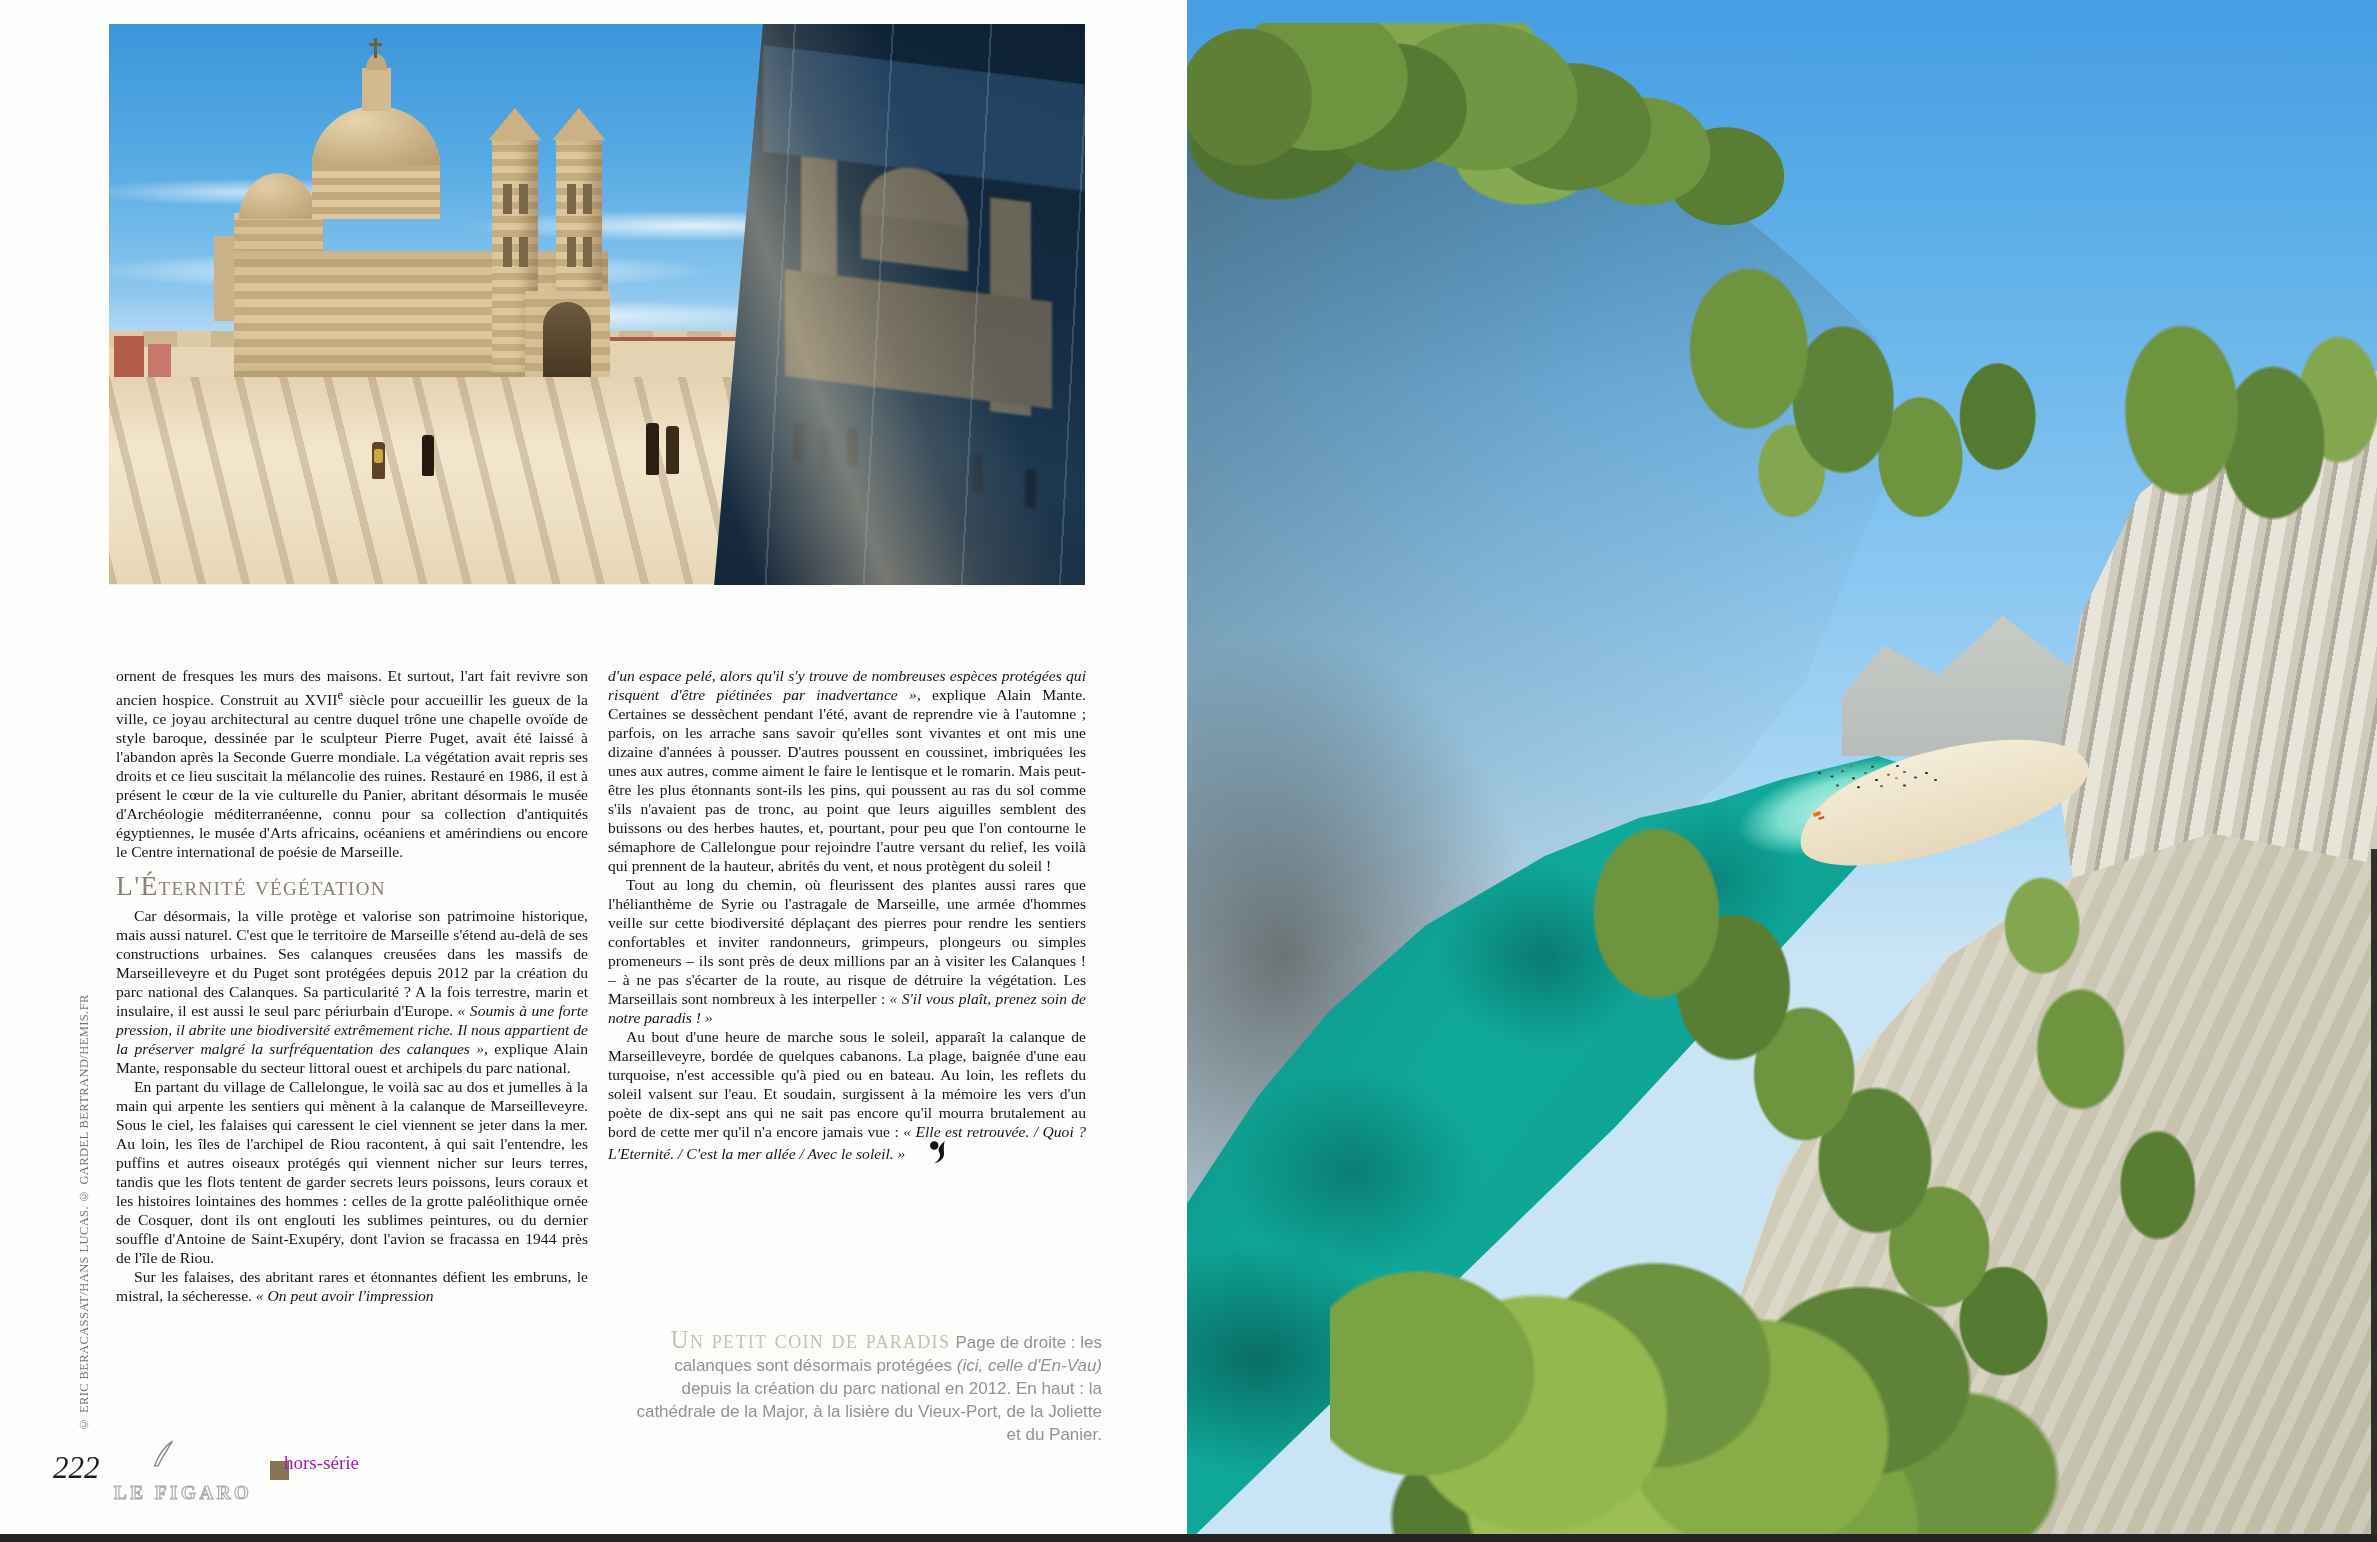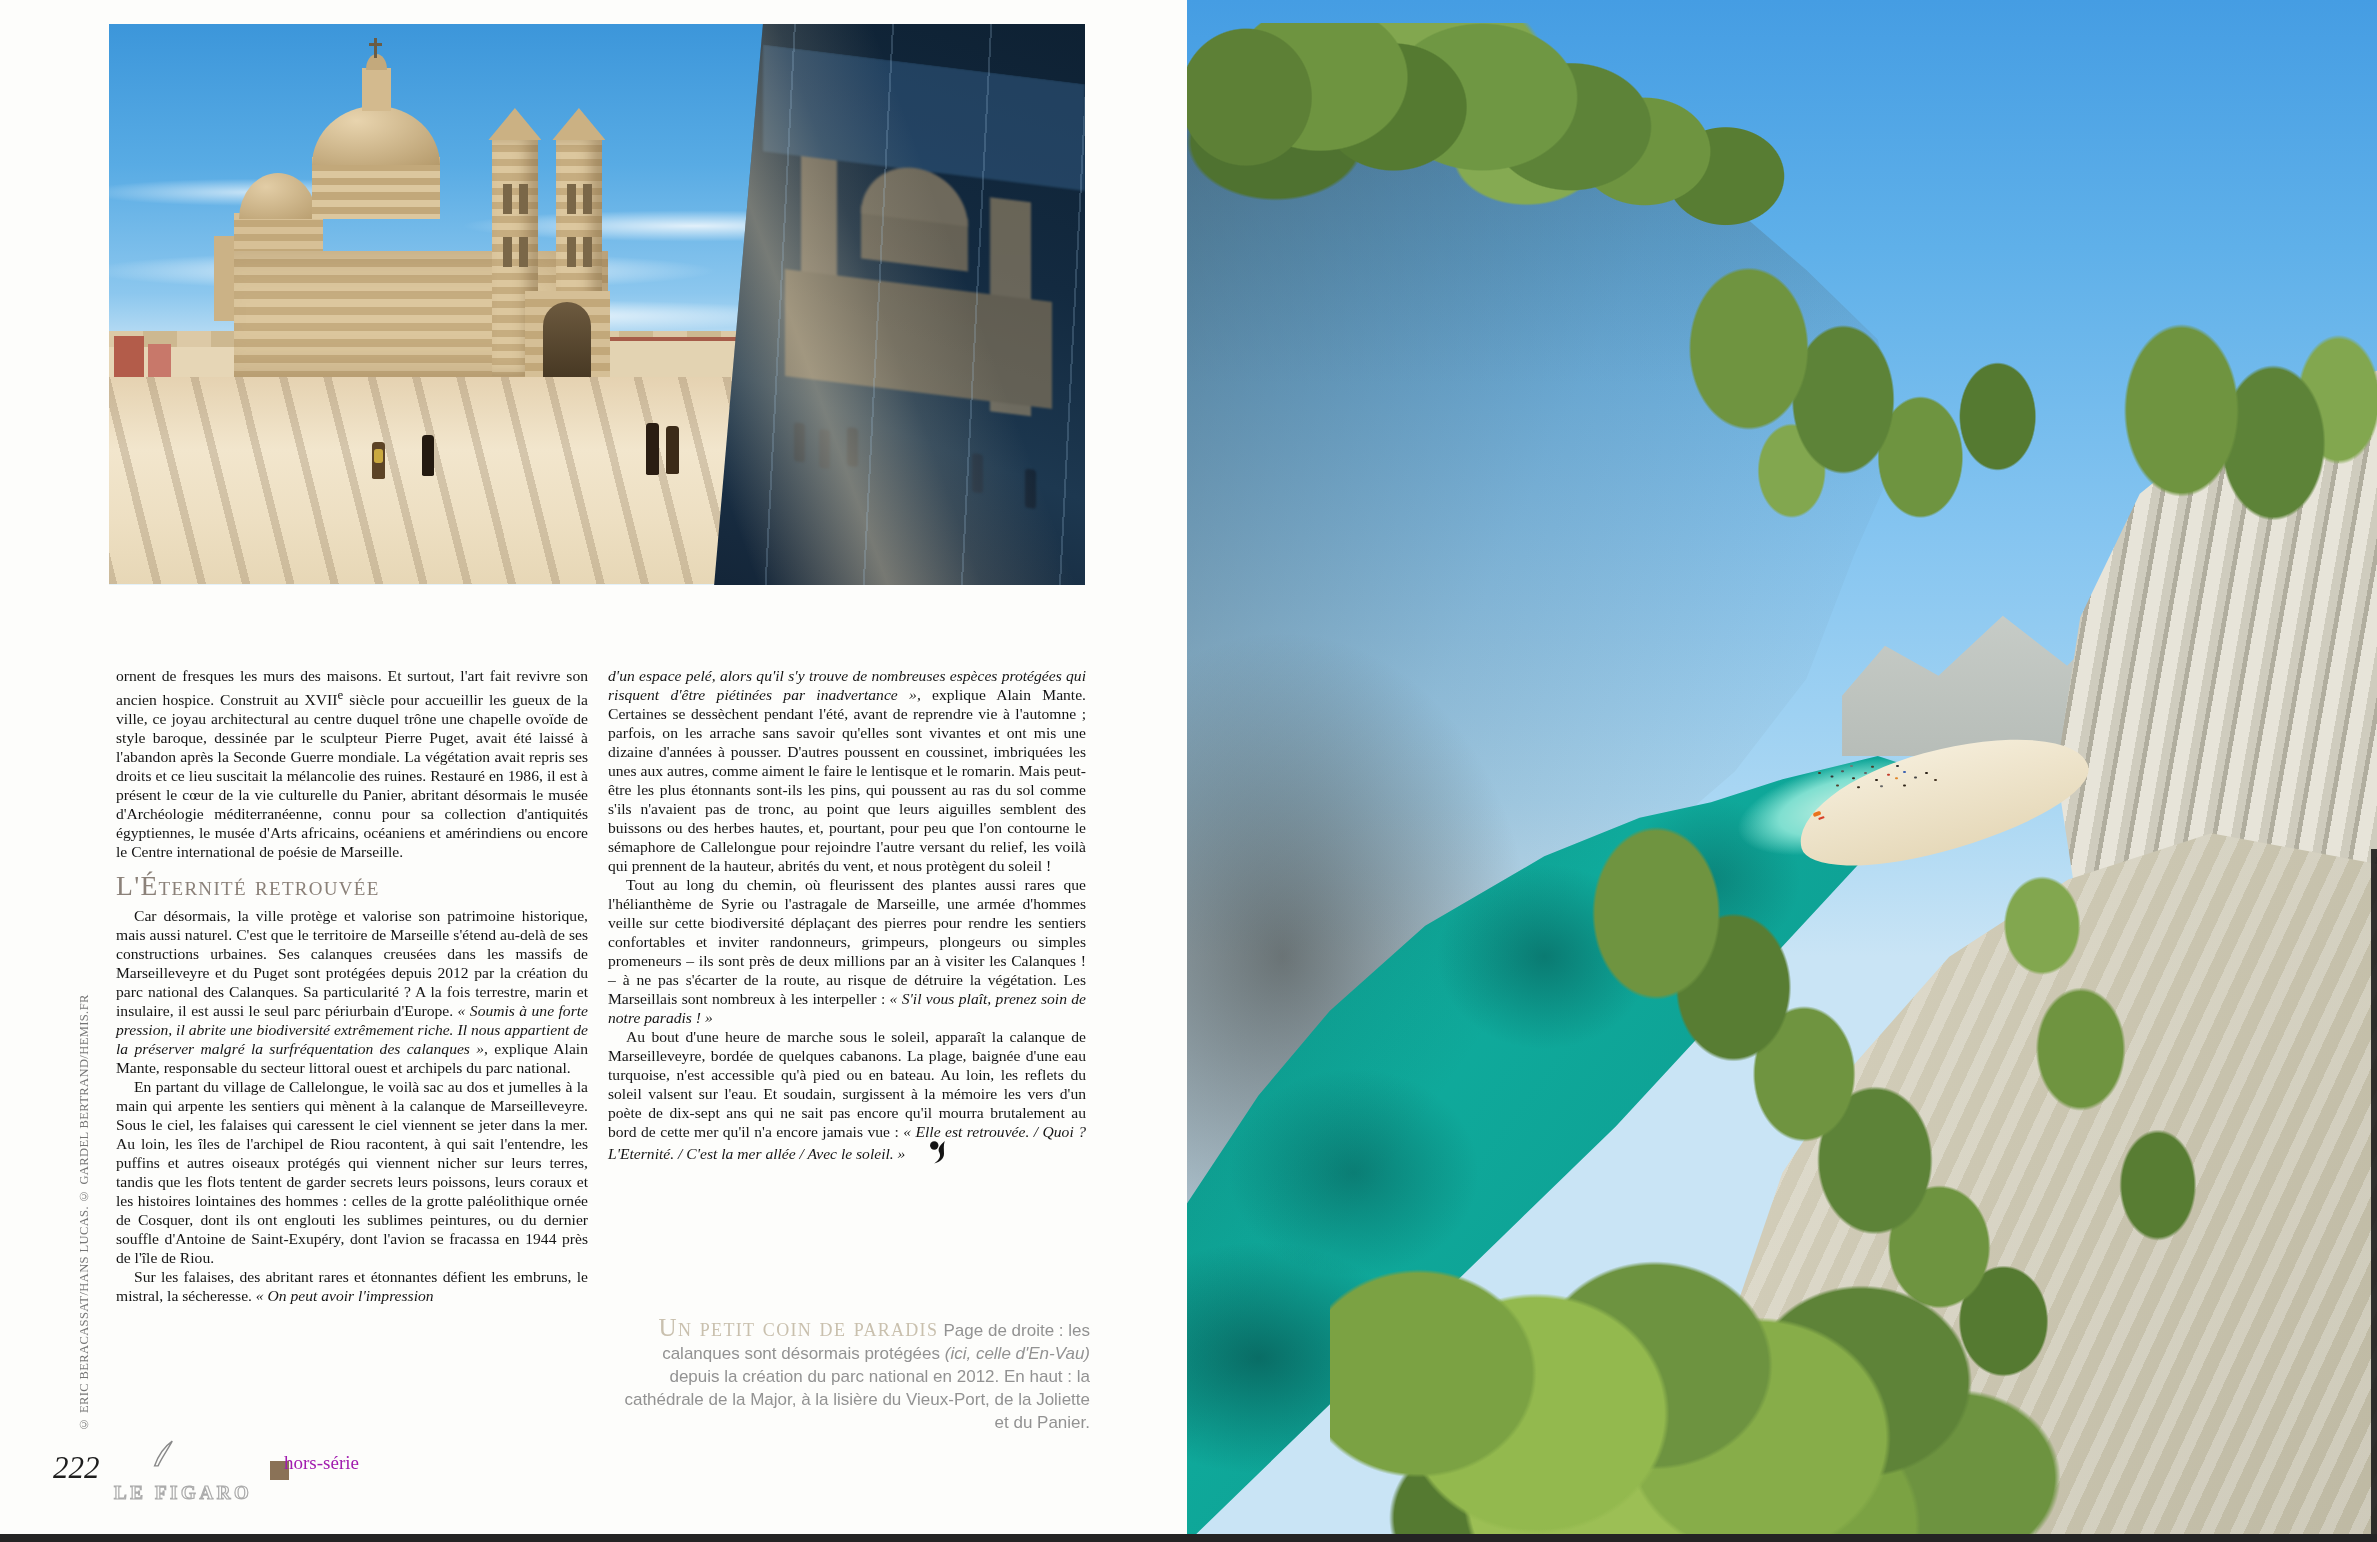--- a/index.html
+++ b/index.html
@@ -9,21 +9,21 @@
   .col{position:absolute;width:472px;margin-top:32px;}
   .col-left{left:116px;top:634px;}
   .col-right{left:608px;top:634px;width:478px;}
   p.body{margin:0;font-size:15.6px;line-height:19px;color:#141414;
          text-align:justify;text-align-last:left;}
   p.indent{text-indent:18px;font-family:Liberation Serif, serif;}
   h2.section{margin:9.8px 0 5.3px 0;font-weight:400;font-size:27.6px;line-height:30px;
              font-variant:small-caps;letter-spacing:1.3px;color:#8b8179;}
   .endmark{display:inline-block;vertical-align:-9px;margin-left:5.3px;}
   
-  .caption{position:absolute;left:608px;top:1312px;width:478px;margin:4px;text-align:right;
+  .caption{position:absolute;left:608px;top:1312px;width:478px;margin:16px;text-align:right;
            font-family:"Liberation Sans",sans-serif;font-size:17px;line-height:23px;color:#929292;}
   .cap-label{font-family:"Liberation Serif",serif;font-variant:small-caps;font-size:25px;
              letter-spacing:1.3px;color:#c9c0ae;margin-right:5.3px;}
   
   .credit{position:absolute;left:77px;top:1013px;height:418px;writing-mode:vertical-rl;
           transform:rotate(180deg);font-size:12.5px;letter-spacing:0.4px;color:#757575;
           font-family:"Liberation Serif",serif;white-space:nowrap;}
   
   .folio{position:absolute;left:53px;top:1450px;font-style:italic;font-size:31px;color:#1d1d1d;}
   .brand{position:absolute;left:114px;top:1453px;font-weight:700;font-size:19px;letter-spacing:3.6px;
@@ -279,21 +279,21 @@
     <div class="pc-bathers"></div>
     <div class="pc-kayak"></div>
     <div class="pc-slope"></div>
     <div class="pc-scrub"></div>
     <div class="pc-greenBL"></div>
     <div class="pc-edge"></div>
   </div>
 
   <div class="col col-left">
     <p class="body"><span>ornent de fresques les murs des maisons. Et surtout, l'art fait revivre son ancien hospice. Construit au XVII</span><sup>e</sup><span> siècle pour accueillir les gueux de la ville, ce joyau architectural au centre duquel trône une chapelle ovoïde de style baroque, dessinée par le sculpteur Pierre Puget, avait été laissé à l'abandon après la Seconde Guerre mondiale. La végétation avait repris ses droits et ce lieu suscitait la mélancolie des ruines. Restauré en 1986, il est à présent le cœur de la vie culturelle du Panier, abritant désormais le musée d'Archéologie méditerranéenne, connu pour sa collection d'antiquités égyptiennes, le musée d'Arts africains, océaniens et amérindiens ou encore le Centre international de poésie de Marseille.</span></p>
-    <h2 class="section">L'Éternité retrouvée</h2>
+    <h2 class="section">L'Éternité végétation</h2>
     <p class="body indent"><span>Car désormais, la ville protège et valorise son patrimoine historique, mais aussi naturel. C'est que le territoire de Marseille s'étend au-delà de ses constructions urbaines. Ses calanques creusées dans les massifs de Marseilleveyre et du Puget sont protégées depuis 2012 par la création du parc national des Calanques. Sa particularité ? A la fois terrestre, marin et insulaire, il est aussi le seul parc périurbain d'Europe. </span><i>« Soumis à une forte pression, il abrite une biodiversité extrêmement riche. Il nous appartient de la préserver malgré la surfréquentation des calanques »</i><span>, explique Alain Mante, responsable du secteur littoral ouest et archipels du parc national.</span></p>
     <p class="body indent"><span>En partant du village de Callelongue, le voilà sac au dos et jumelles à la main qui arpente les sentiers qui mènent à la calanque de Marseilleveyre. Sous le ciel, les falaises qui caressent le ciel viennent se jeter dans la mer. Au loin, les îles de l'archipel de Riou racontent, à qui sait l'entendre, les puffins et autres oiseaux protégés qui viennent nicher sur leurs terres, tandis que les flots tentent de garder secrets leurs poissons, leurs coraux et les histoires lointaines des hommes : celles de la grotte paléolithique ornée de Cosquer, dont ils ont englouti les sublimes peintures, ou du dernier souffle d'Antoine de Saint-Exupéry, dont l'avion se fracassa en 1944 près de l'île de Riou.</span></p>
     <p class="body indent"><span>Sur les falaises, des abritant rares et étonnantes défient les embruns, le mistral, la sécheresse. </span><i>« On peut avoir l'impression</i></p>
   </div>
 
   <div class="col col-right">
     <p class="body"><i>d'un espace pelé, alors qu'il s'y trouve de nombreuses espèces protégées qui risquent d'être piétinées par inadvertance »</i><span>, explique Alain Mante. Certaines se dessèchent pendant l'été, avant de reprendre vie à l'automne ; parfois, on les arrache sans savoir qu'elles sont vivantes et ont mis une dizaine d'années à pousser. D'autres poussent en coussinet, imbriquées les unes aux autres, comme aiment le faire le lentisque et le romarin. Mais peut-être les plus étonnants sont-ils les pins, qui poussent au ras du sol comme s'ils n'avaient pas de tronc, au point que leurs aiguilles semblent des buissons ou des herbes hautes, et, pourtant, pour peu que l'on contourne le sémaphore de Callelongue pour rejoindre l'autre versant du relief, les voilà qui prennent de la hauteur, abrités du vent, et nous protègent du soleil !</span></p>
     <p class="body indent"><span>Tout au long du chemin, où fleurissent des plantes aussi rares que l'hélianthème de Syrie ou l'astragale de Marseille, une armée d'hommes veille sur cette biodiversité déplaçant des pierres pour rendre les sentiers confortables et inviter randonneurs, grimpeurs, plongeurs ou simples promeneurs – ils sont près de deux millions par an à visiter les Calanques ! – à ne pas s'écarter de la route, au risque de détruire la végétation. Les Marseillais sont nombreux à les interpeller : </span><i>« S'il vous plaît, prenez soin de notre paradis ! »</i></p>
     <p class="body indent"><span><span>Au bout d'une heure de marche sous le soleil, apparaît la calanque de Marseilleveyre, bordée de quelques cabanons. La plage, baignée d'une eau turquoise, n'est accessible qu'à pied ou en bateau. Au loin, les reflets du soleil valsent sur l'eau. Et soudain, surgissent à la mémoire les vers d'un poète de dix-sept ans qui ne sait pas encore qu'il mourra brutalement au bord de cette mer qu'il n'a encore jamais vue : </span><i>« Elle est retrouvée. / Quoi ? L'Eternité. / C'est la mer allée / Avec le soleil. »</i></span><span class="endmark"><svg width="18" height="27" viewBox="0 0 24 36" fill="#141414">
             <circle cx="7" cy="6" r="5.6"></circle>

